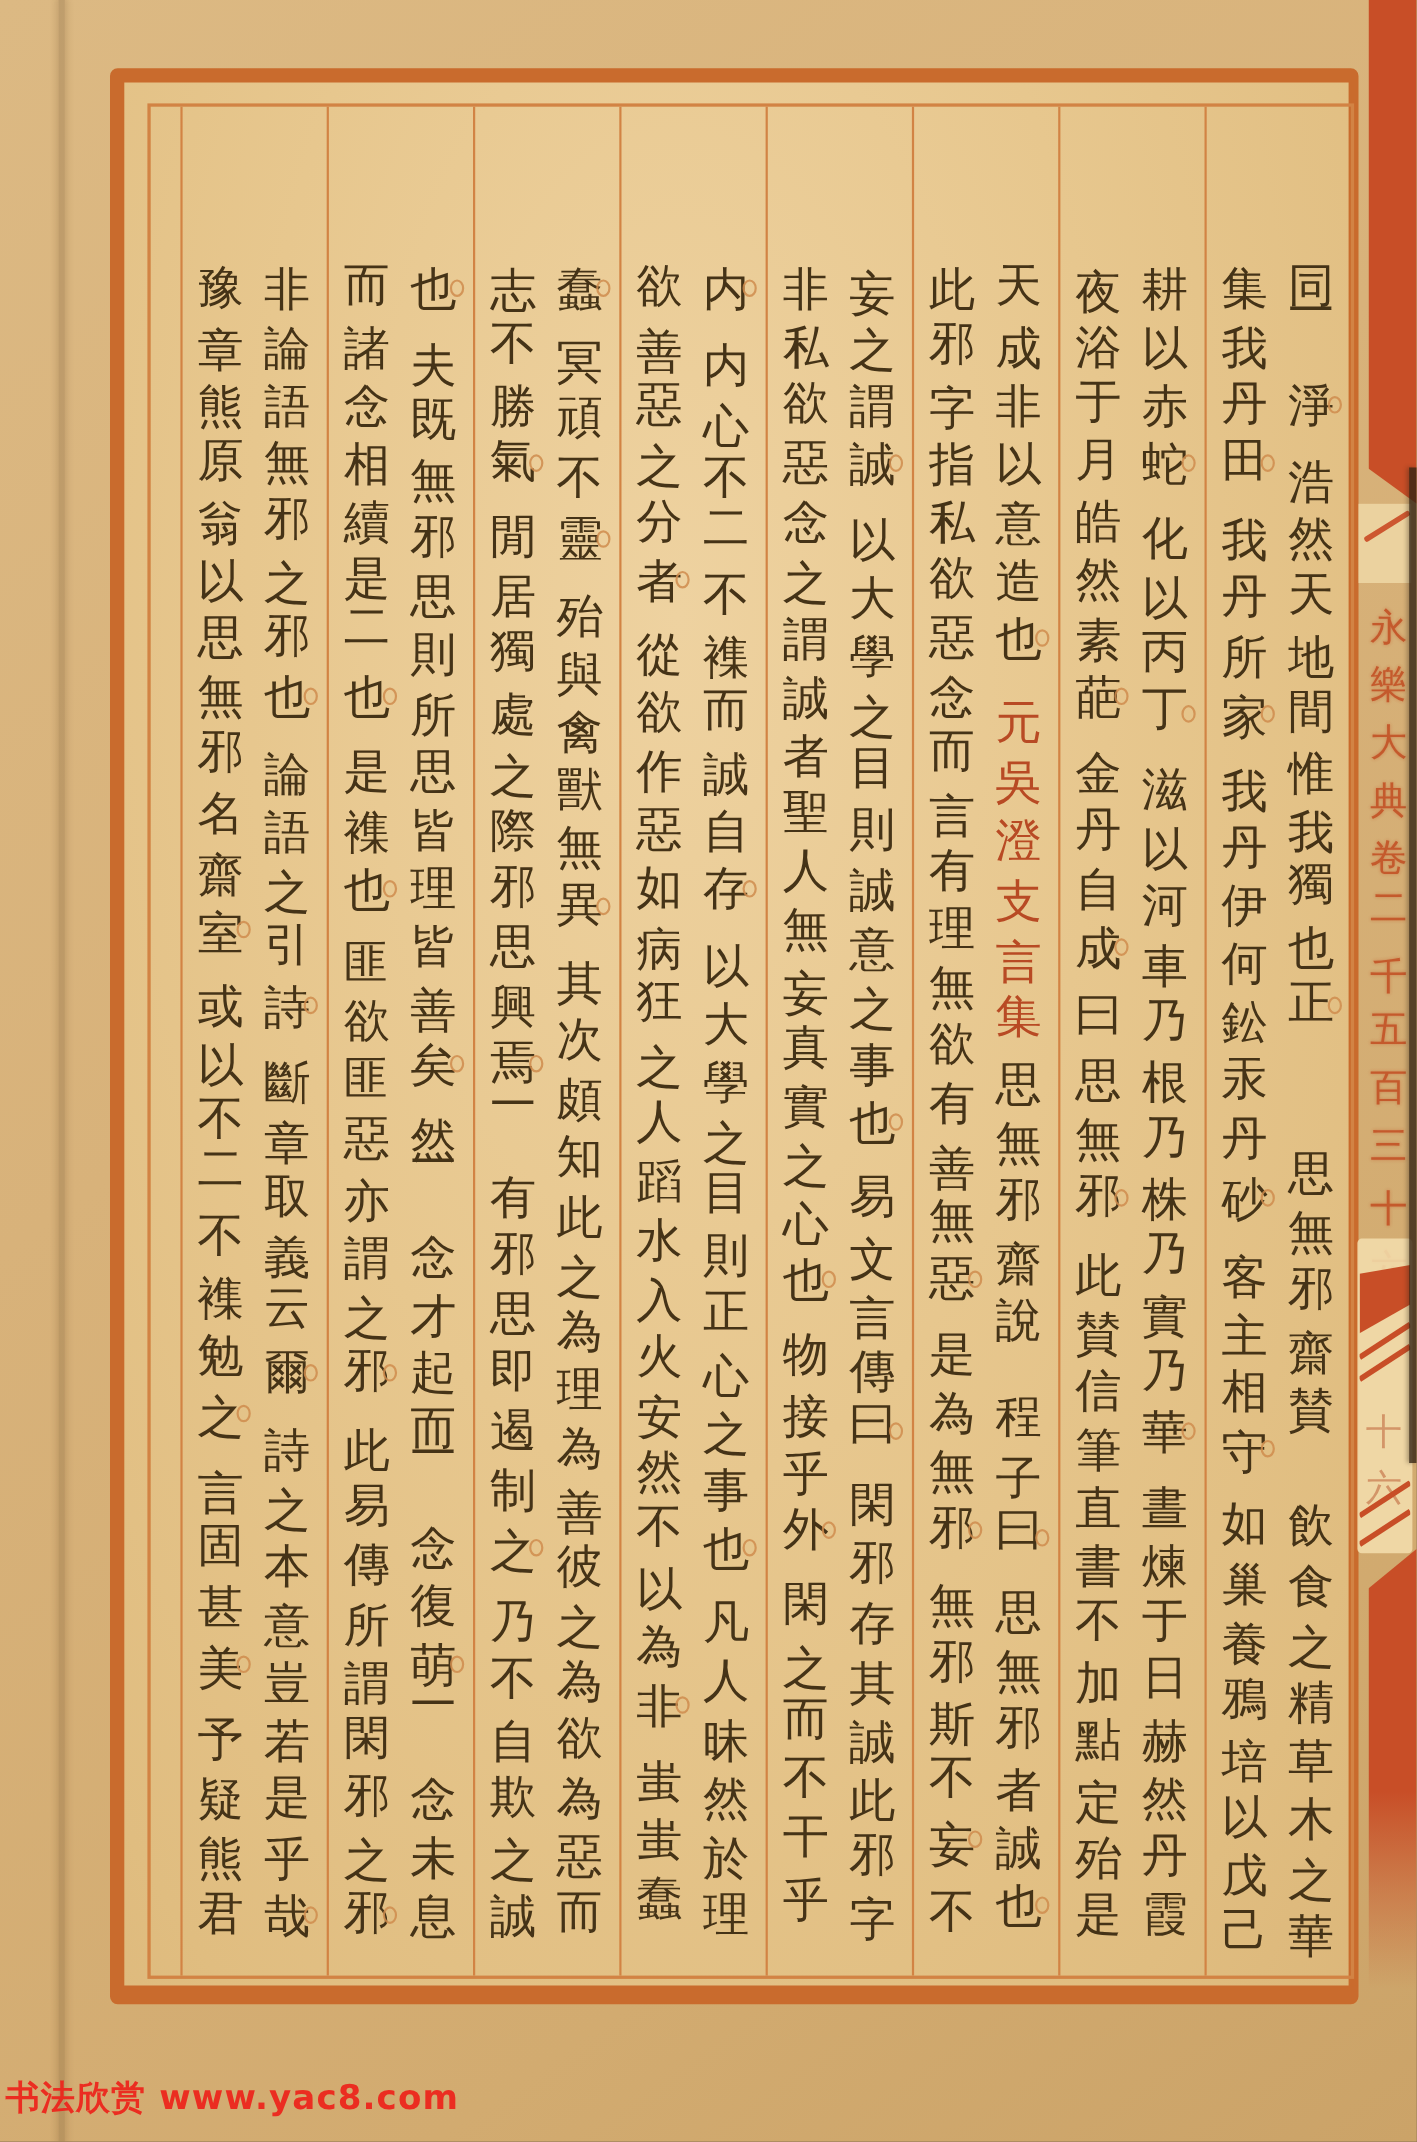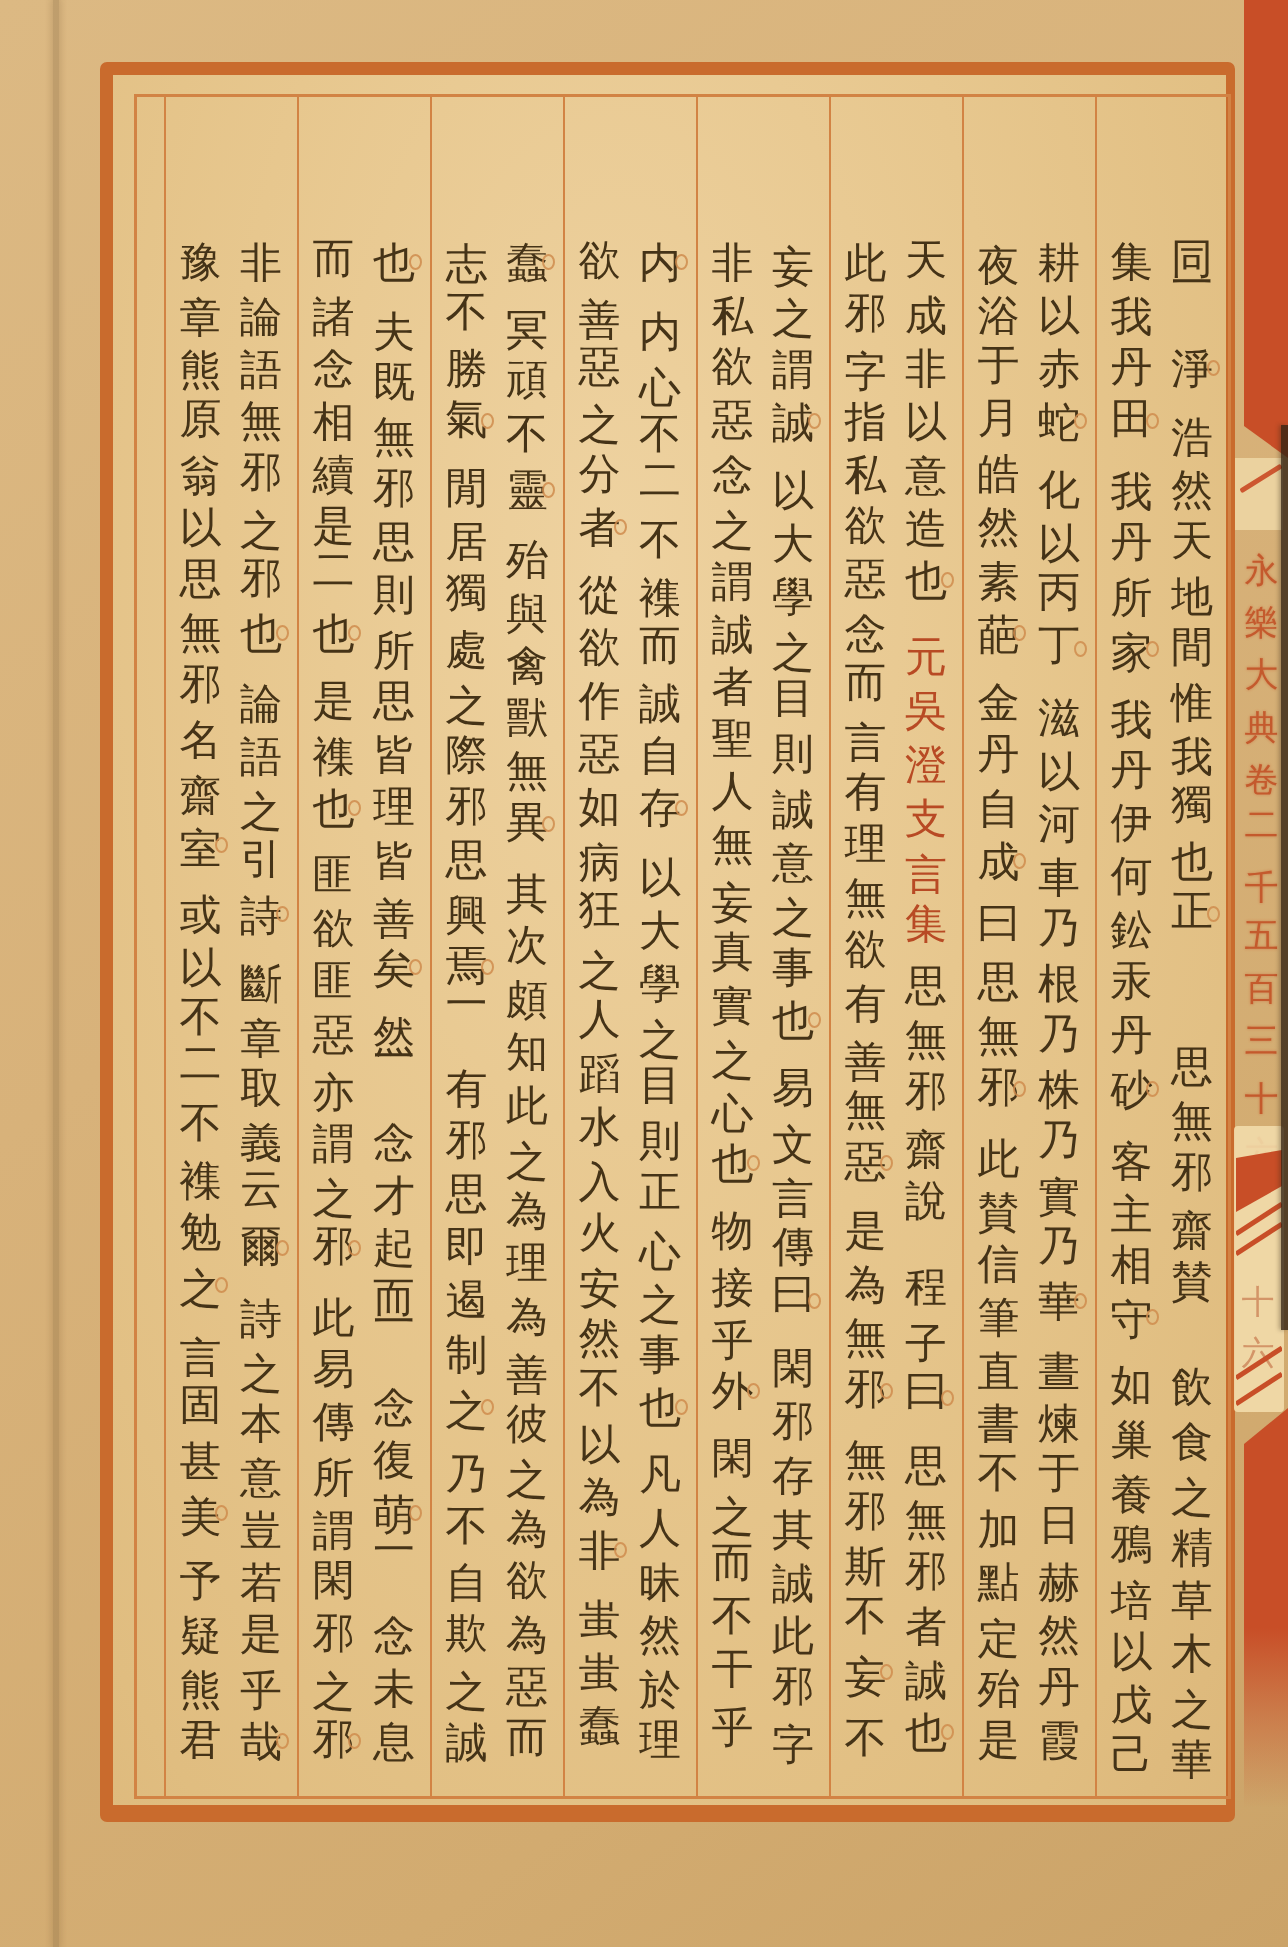--- a/index.html
+++ b/index.html
@@ -110,13 +110,14 @@
     <line x1="0" y1="104" x2="46" y2="74" stroke="#c84e27" stroke-width="5"></line>
   </svg>
   <div class="spine-pagenum"><span class="ch">十</span><span class="ch">六</span></div>
   <svg class="fishtail-lower" width="46" height="62" viewBox="0 0 46 62">
     <line x1="0" y1="32" x2="46" y2="2" stroke="#c84e27" stroke-width="5"></line>
     <line x1="0" y1="58" x2="46" y2="28" stroke="#c84e27" stroke-width="5"></line>
   </svg>
   <div class="spine-bar-bottom"></div>
   <div class="edge-shadow"></div>
 
+  <div class="watermark">书法欣赏 www.yac8.com</div>
 </div>
 
 </body></html>

